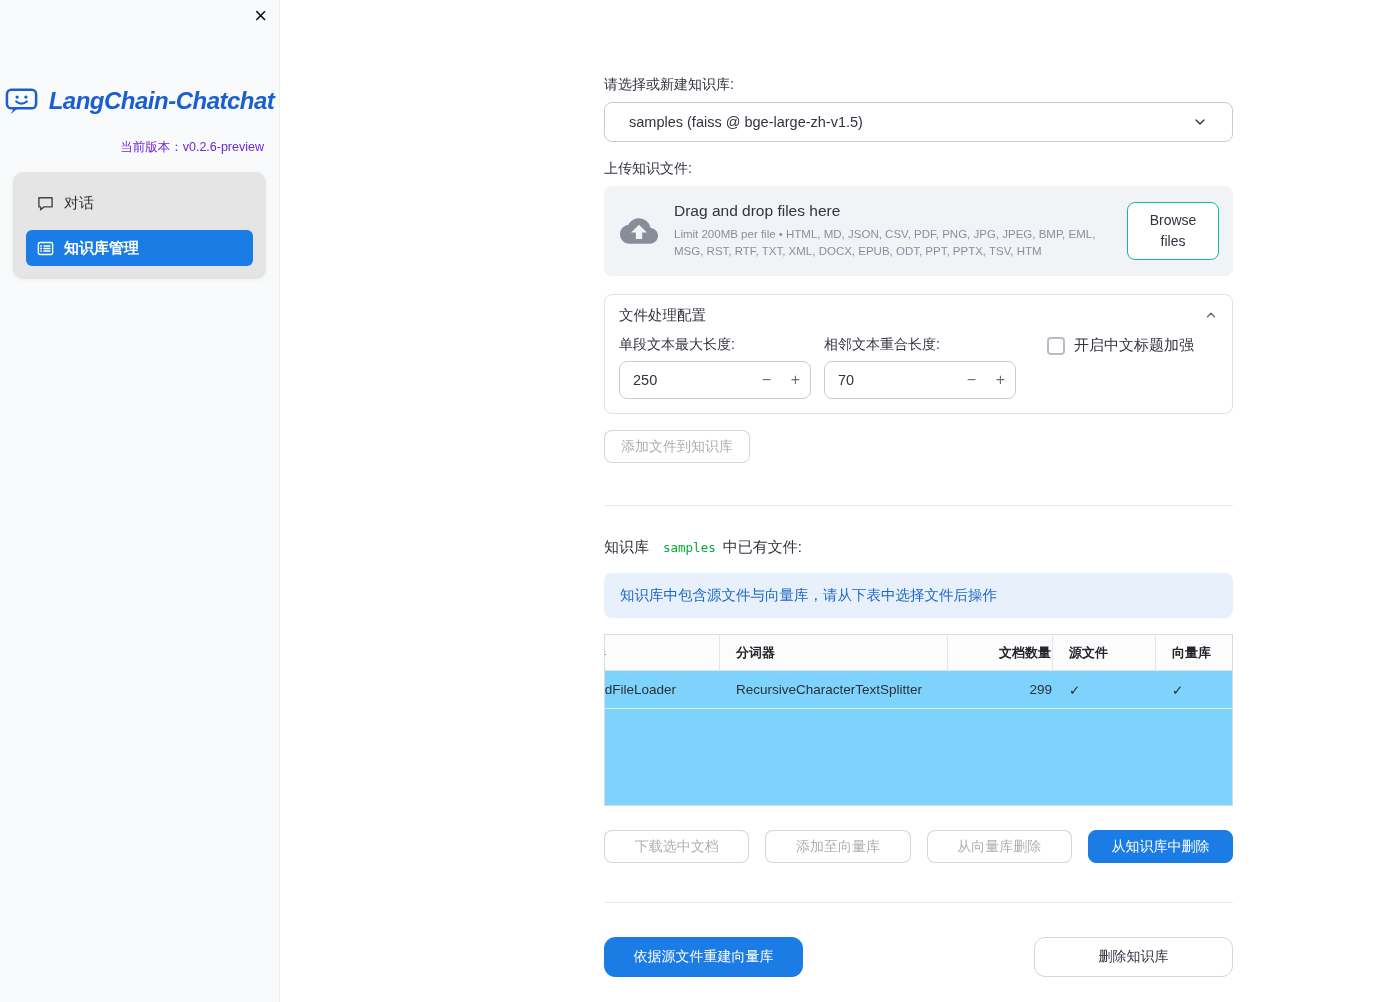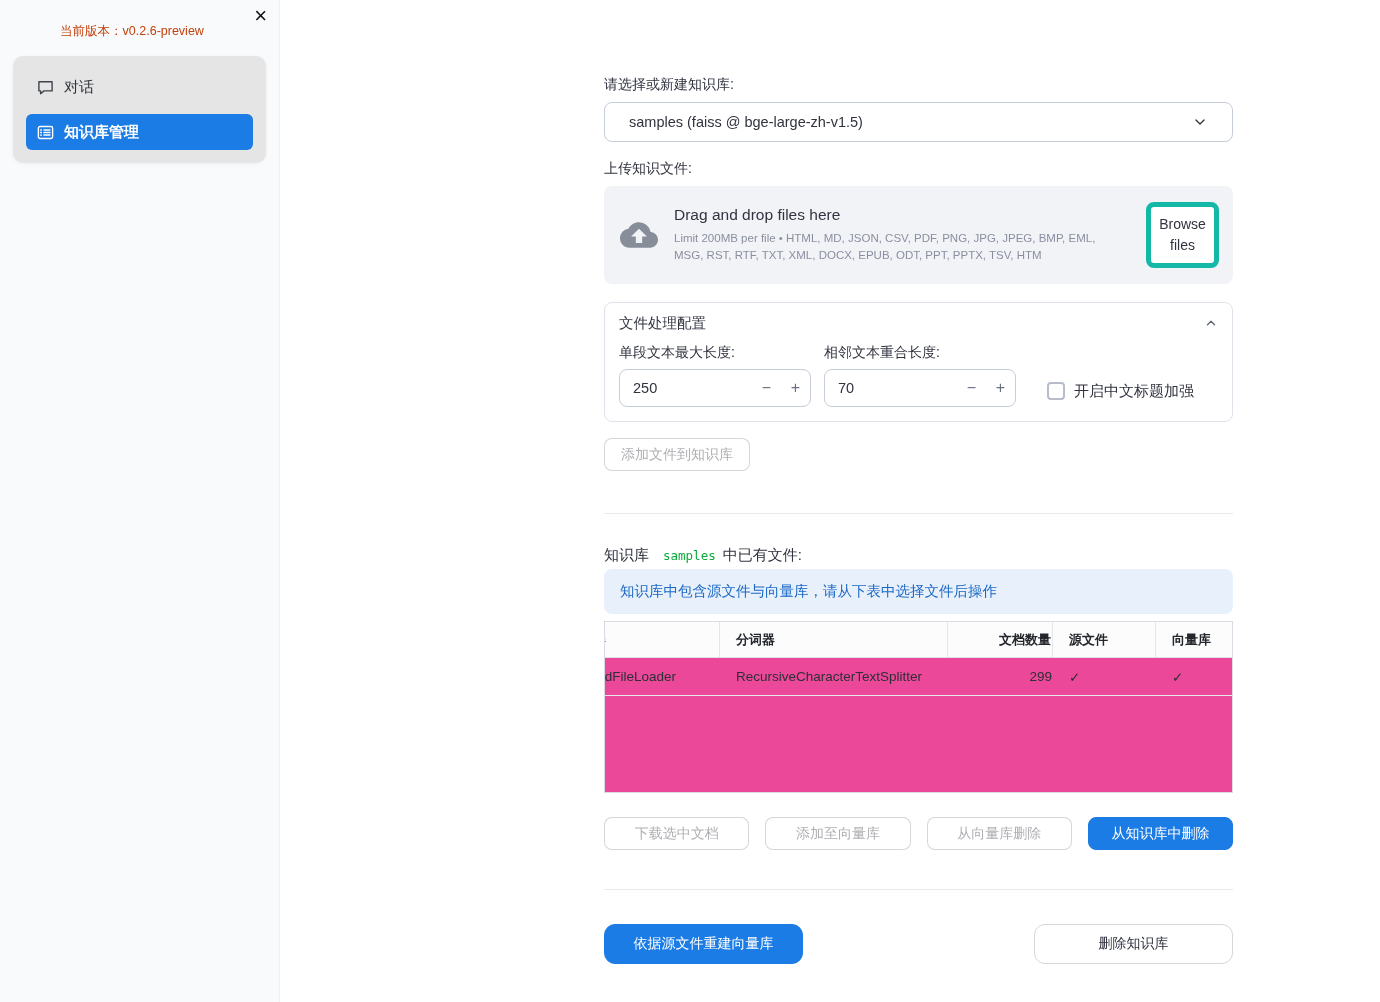--- a/index.html
+++ b/index.html
@@ -5,70 +5,70 @@
   * { margin:0; padding:0; box-sizing:border-box; }
   html,body { width:1380px; height:1002px; overflow:hidden; background:#fff; }
   body { font-family:"Liberation Sans", sans-serif; color:#31333f; }
   .app { display:flex; width:1380px; height:1002px; }
 
   
   .sidebar { width:280px; min-width:280px; height:100%; background:#f9fafc; border-right:1px solid #eef0f3; position:relative; }
   .close-btn { position:absolute; top:2px; right:12px; font-size:22px; line-height:28px; color:#0f1116; background:none; border:none; cursor:pointer; font-family:inherit; }
   .logo-row { display:flex; align-items:center; justify-content:center; gap:9px; padding-top:86px; }
   .logo-text { font-size:24px; font-weight:700; font-style:italic; color:#1a5fd0; letter-spacing:-0.5px; white-space:nowrap; }
-  .version { text-align:center; padding-right:15px; font-size:12.5px; color:#c2410c; margin-top:23px; }
+  .version { text-align:right; padding-right:15px; font-size:12.5px; color:#6d28d9; margin-top:23px; }
   .menu-card { background:#e5e5e5; border-radius:10px; margin:16px 13px 0; padding:13px 13px; box-shadow:0 1px 4px rgba(0,0,0,0.05);text-align:right; }
   .menu-item { display:flex; align-items:center; gap:10px; height:36px; padding:0 11px; border-radius:6px; font-size:15px; color:#2b2f36; cursor:pointer; }
   .menu-item + .menu-item { margin-top:9px; }
   .menu-item.selected { background:#1b7ce5; color:#fff; font-weight:700; }
   .mi-icon { display:inline-flex; width:17px; justify-content:center; }
 
   
   .main { flex:1; position:relative; background:#fff; }
   .content { position:absolute; left:324px; top:0; width:629px; }
 
   .field-label { font-size:14px; color:#31333f; margin-bottom:8px; }
   .mt-first { margin-top:76px; }
 
   .selectbox { height:40px; background:#fff; border:1px solid #c6ccd8; border-radius:8px; display:flex; align-items:center; justify-content:space-between; padding:0 24px; font-size:14.5px; cursor:pointer; }
 
   .upload-label { margin-top:18px; }
   .uploader { margin-top:6px; background:#f2f3f7; border-radius:8px; padding:16px 14px 16px 16px; display:flex; align-items:center; }
   .up-texts { margin-left:16px; margin-right:12px; flex:1; }
   .drag-text { font-size:15.5px; color:#31333f; }
   .limit-text { font-size:11.5px; color:#8a8fa0; margin-top:6px; line-height:1.45; max-width:470px; }
-  .browse-btn { background:#fff; border:5px solid #14b8a6; border-radius:8px; width:73px; min-height:52px; font-size:14px; color:#31333f; padding:7px 8px; line-height:1.5; cursor:pointer; font-family:inherit;margin-left:12px; }
+  .browse-btn { background:#fff; border:1px solid #14b8a6; border-radius:8px; width:92px; min-height:52px; font-size:14px; color:#31333f; padding:7px 8px; line-height:1.5; cursor:pointer; font-family:inherit;margin-left:12px; }
 
   .expander { margin-top:18px; border:1px solid #dfe3e9; border-radius:8px; }
   .exp-header { height:40px; display:flex; align-items:center; justify-content:space-between; padding:0 14px; font-size:14.5px; cursor:pointer; }
   .exp-body { padding:1px 14px 14px; display:flex; align-items:flex-start; }
   .num-group { width:192px; margin-right:13px; }
   .num-label { font-size:14px; margin-bottom:7px; }
   .num-input { height:38px; background:#fff; border:1px solid #c6ccd8; border-radius:8px; display:flex; align-items:center; padding-left:13px; font-size:14.5px; }
   .num-val { flex:1; }
   .step-btn { width:29px; background:none; border:none; color:#6a7080; font-size:16px; cursor:pointer; font-family:inherit; }
-  .checkbox-group { display:flex; align-items:flex-start; margin-left:18px; margin-top:38px; cursor:pointer; }
+  .checkbox-group { display:flex; align-items:flex-end; margin-left:18px; cursor:pointer; }
   .cb-box { width:18px; height:18px; border:2px solid #b6bcc8; border-radius:4px; background:#fff; margin-right:9px; }
   .cb-label { font-size:15px; }
 
   .btn { border-radius:8px; font-size:14px; height:33px; padding:0 16px; display:inline-flex; align-items:center; justify-content:center; background:#fff; border:1px solid #d4d7dc; color:#31333f; cursor:pointer; white-space:nowrap; font-family:inherit; }
   .btn.disabled { color:rgba(49,51,63,0.4); border-color:rgba(49,51,63,0.2); cursor:not-allowed; }
   .btn.primary { background:#1b7ce5; border-color:#1b7ce5; color:#fff; }
   .add-btn { margin-top:16px; }
 
   .divider { height:1px; background:#e7e9ed; }
   .div1 { margin-top:42px; }
   .div2 { margin-top:39px; }
 
   .kb-line { margin-top:32px; display:flex; align-items:center; gap:7px; font-size:15px; }
   .kb-code { font-family:"DejaVu Sans Mono", monospace; font-size:12.5px; color:#09ab3b;margin-left:7px; }
 
-  .infobox { margin-top:4px; background:#e8f1fb; color:#1c68c5; border-radius:8px; padding:13px 16px; font-size:14.5px; }
-
-  .grid-wrap { margin-top:7px; border:1px solid #d8dce2; height:172px; overflow:hidden; background:#ec4899; }
+  .infobox { margin-top:16px; background:#e8f1fb; color:#1c68c5; border-radius:8px; padding:13px 16px; font-size:14.5px; }
+
+  .grid-wrap { margin-top:16px; border:1px solid #d8dce2; height:172px; overflow:hidden; background:#7dd3fc; }
   .grid-inner { width:715px; margin-left:-86px; }
   .grid-header { display:flex; height:36px; border-bottom:1px solid #dde1e6; background:#fcfcfd; font-size:13px; font-weight:700; color:#23272c; }
   .gh-cell { display:flex; align-items:center; padding:0 10px 0 16px; border-right:1px solid #e3e6ea; }
   .gh-cell.last { border-right:none; }
   .grid-row { display:flex; height:38px; align-items:center; font-size:13.5px; border-bottom:1px solid #e6e8ec; color:#2b2f36; }
   .gr-cell { display:flex; align-items:center; padding:0 10px 0 16px; overflow:hidden; white-space:nowrap; }
   .ca { width:201px; } .cb { width:228px; } .cc { width:105px; justify-content:flex-end; padding-right:1px; } .cd { width:103px; } .ce { width:78px; }
   .gh-cell.ca { padding-left:22px; }
 
   .actions-row { margin-top:24px; display:flex; gap:16px; }
@@ -81,20 +81,32 @@
   svg { display:block; }
 </style>
 </head>
 <body>
 
 <div class="app">
 
   <aside class="sidebar">
     <button class="close-btn">×</button>
 
+    <div class="logo-row">
+      <span>
+        <svg width="35" height="30" viewBox="0 0 36 30" fill="none">
+          <rect x="2" y="3.5" width="30" height="19" rx="4.5" stroke="#1a5fd0" stroke-width="2.6"></rect>
+          <path d="M9 22.5 L6 28.5 L13 22.5" fill="#1a5fd0"></path>
+          <circle cx="12.5" cy="11" r="1.7" fill="#1a5fd0"></circle>
+          <circle cx="21.5" cy="11" r="1.7" fill="#1a5fd0"></circle>
+          <path d="M11.5 15.5 Q17 20 22.5 15.5" stroke="#1a5fd0" stroke-width="2.2" stroke-linecap="round"></path>
+        </svg>
+      </span>
+      <span class="logo-text">LangChain-Chatchat</span>
+    </div>
 
     <div class="version">当前版本：v0.2.6-preview</div>
 
     <nav class="menu-card">
       <div class="menu-item">
         <span class="mi-icon">
           <svg width="17" height="17" viewBox="0 0 16 16" fill="none" stroke="#3e434c" stroke-width="1.3" stroke-linejoin="round">
             <path d="M1.8 2.6 h12.4 v8.6 H6.6 L3.4 13.9 v-2.7 H1.8 z"></path>
           </svg>
         </span>

